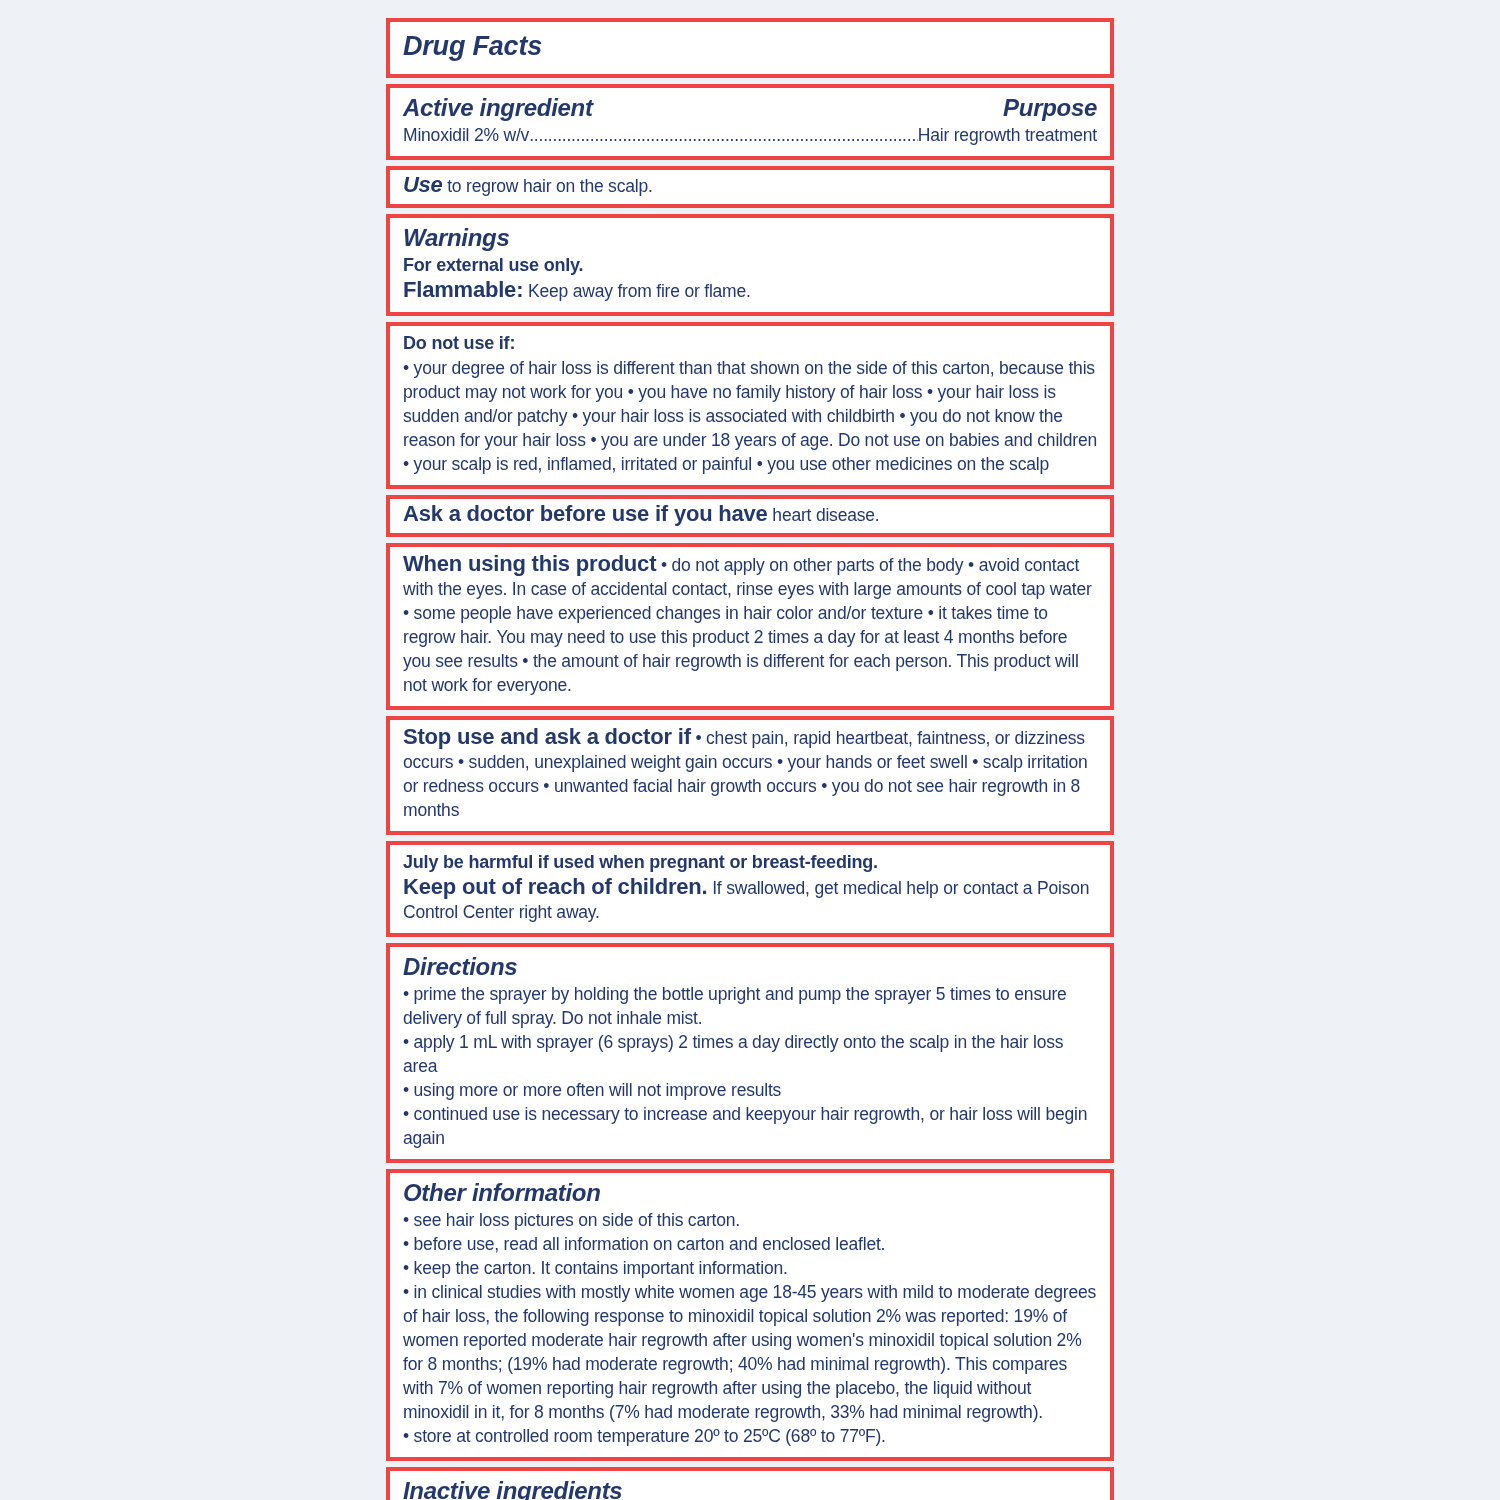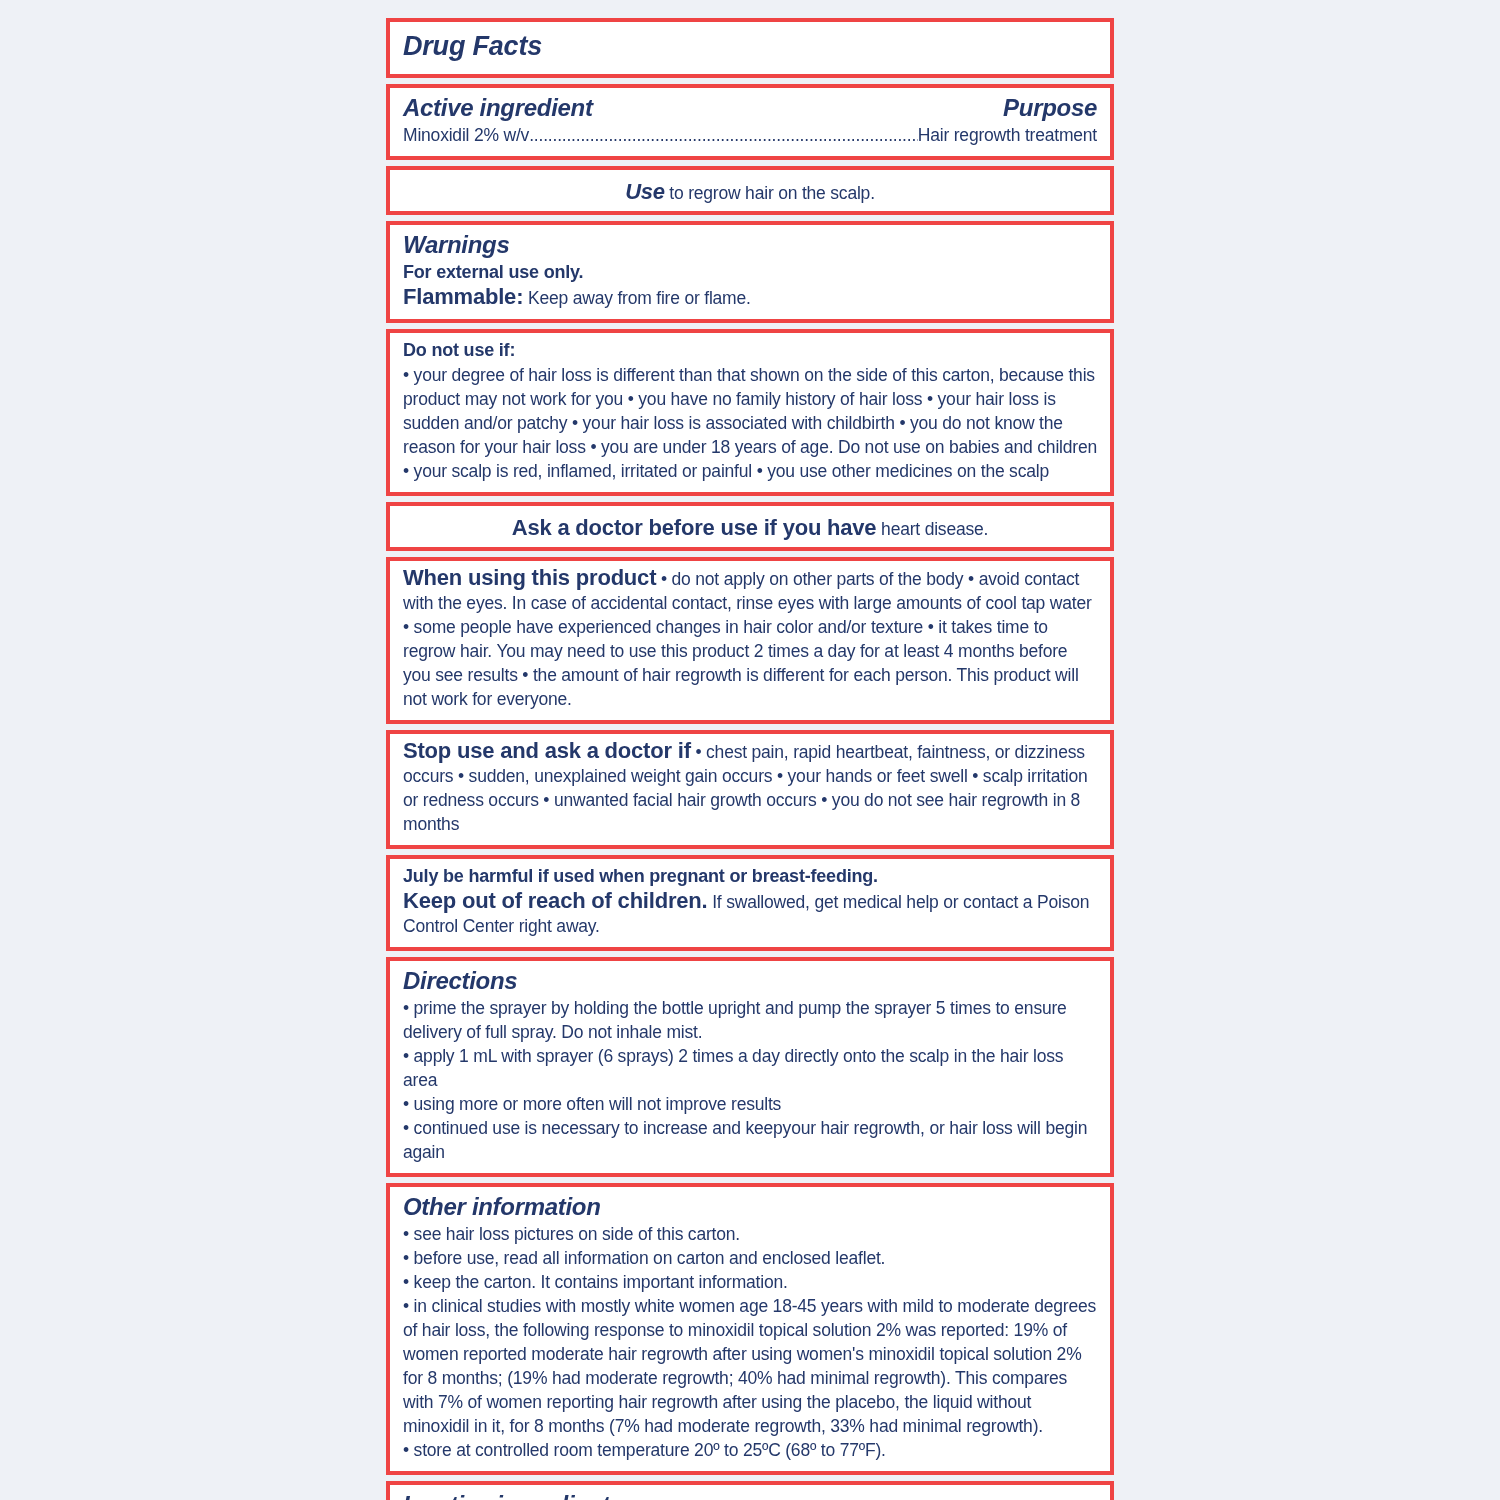--- a/index.html
+++ b/index.html
@@ -56,21 +56,21 @@
   .leader-row {
     display: flex;
     align-items: flex-end;
     white-space: nowrap;
   }
   .leader-dots {
     flex: 1 1 auto;
     overflow: hidden;
     white-space: nowrap;
   }
-  .tight { padding-top: 10px; padding-bottom: 6px; text-align: center; }
+  .tight { padding-top: 3px; padding-bottom: 6px; }
   .use-lead {
     font-style: italic;
     font-weight: bold;
     font-size: 22px;
     letter-spacing: -0.3px;
   }
 </style>
 </head>
 <body>
 

